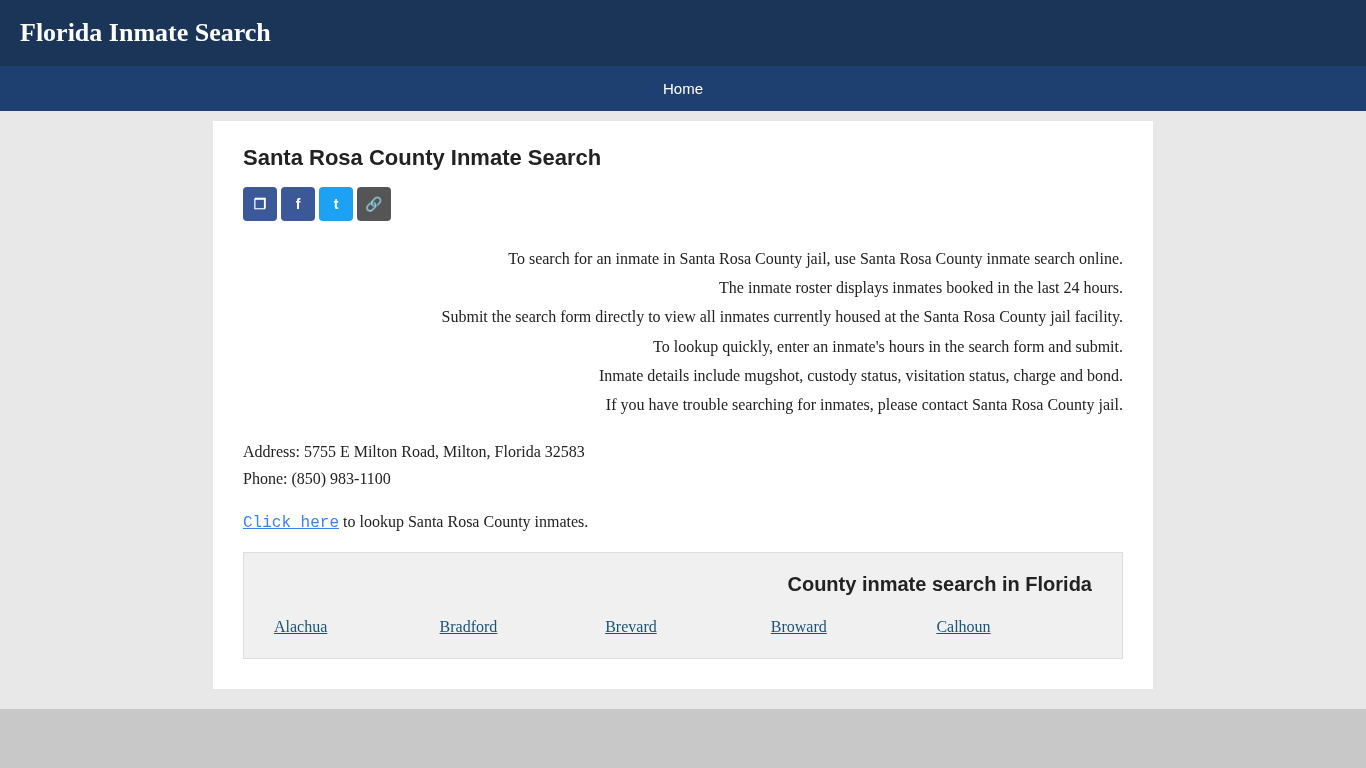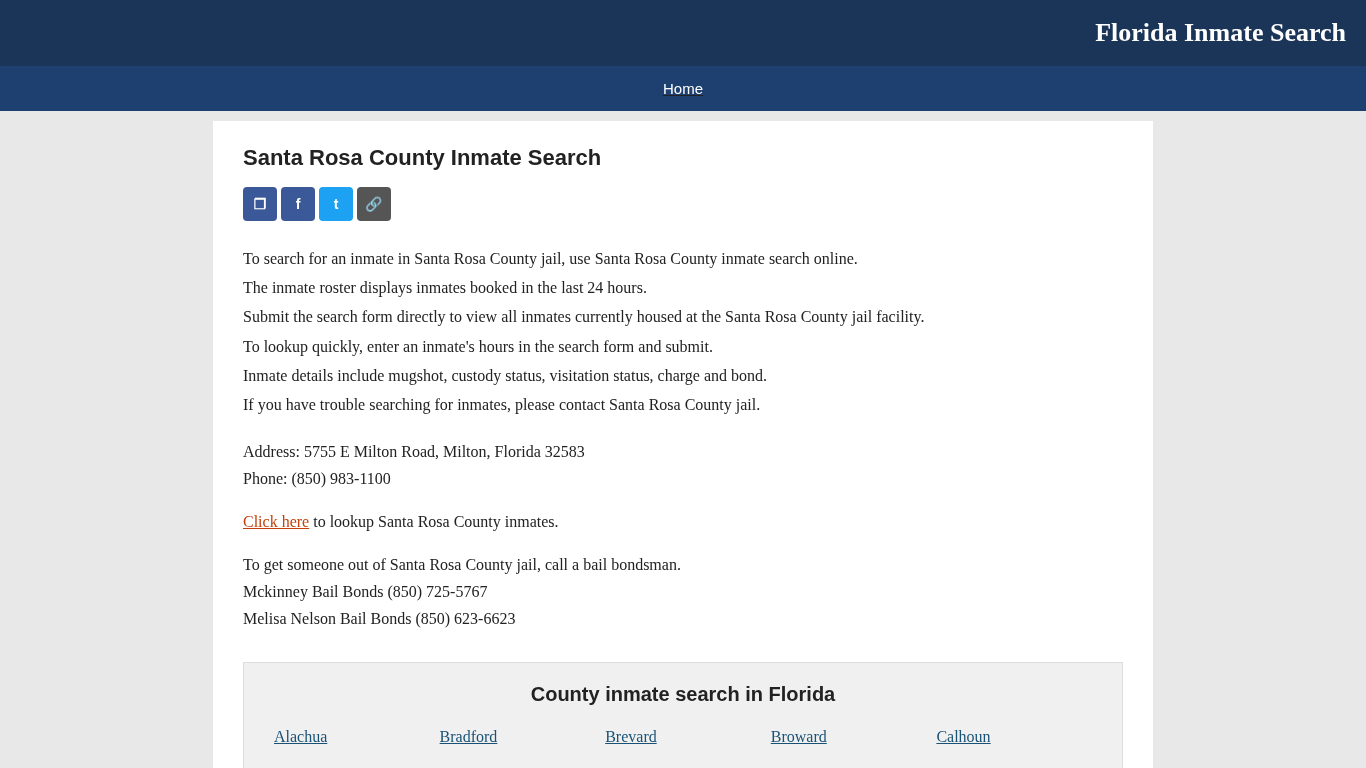--- a/index.html
+++ b/index.html
@@ -9,36 +9,35 @@
       background: #c8c8c8;
       color: #222;
     }
     #app {
       max-width: 1366px;
       margin: 0 auto;
     }
     
     .site-header {
       background: #1a3558;
-      text-align: right;
+      text-align: left;
       padding: 18px 20px;
     }
     .site-title {
       color: #fff;
       font-size: 26px;
       font-weight: bold;
       font-family: Georgia, serif;
     }
     
     .main-nav {
       background: #1e4070;
       display: flex;
       justify-content: center;
       gap: 4px;
-      text-decoration: underline;
     }
     .nav-item {
       color: #fff;
       padding: 14px 60px;
       font-size: 15px;
       font-family: Arial, sans-serif;
       cursor: pointer;
       text-decoration: none;
       display: inline-block;
     }
@@ -93,48 +92,50 @@
     }
     
     .info-section {
       margin-bottom: 20px;
       line-height: 1.7;
       font-family: Georgia, serif;
       font-size: 16px;
     }
     .info-section p {
       margin-bottom: 2px;
+      text-align: right;
     }
     .address-section {
       margin-bottom: 20px;
       line-height: 1.7;
     }
     .link-text {
-      color: #c2410c;
+      color: #3b82f6;
       text-decoration: underline;
       cursor: pointer;
+      font-family: Liberation Mono, monospace;
     }
     .lookup-line {
       margin-bottom: 20px;
     }
     .bail-section {
       margin-bottom: 30px;
       line-height: 1.7;
     }
     
     .county-section {
       background: #f0f0f0;
       border: 1px solid #ddd;
       padding: 20px 30px;
       margin-top: 10px;
     }
     .county-title {
       font-size: 20px;
       font-weight: bold;
-      text-align: center;
+      text-align: right;
       margin-bottom: 20px;
       font-family: Arial, sans-serif;
     }
     .county-grid {
       display: grid;
       grid-template-columns: repeat(5, 1fr);
       gap: 8px 10px;
     }
     .county-link {
       color: #1a5276;
@@ -187,25 +188,20 @@
         <p>
           <span>Phone:</span>
           <span>(850) 983-1100</span>
         </p>
       </div>
 
       <div class="lookup-line">
         <a class="link-text">Click here</a><span> to lookup Santa Rosa County inmates.</span>
       </div>
 
-      <div class="bail-section">
-        <p>To get someone out of Santa Rosa County jail, call a bail bondsman.</p>
-        <p>Mckinney Bail Bonds (850) 725-5767</p>
-        <p>Melisa Nelson Bail Bonds (850) 623-6623</p>
-      </div>
 
       <div class="county-section">
         <h2 class="county-title">County inmate search in Florida</h2>
         <div class="county-grid" id="county-grid">
         <a class="county-link">Alachua</a>
             <a class="county-link">Bradford</a>
             <a class="county-link">Brevard</a>
             <a class="county-link">Broward</a>
             <a class="county-link">Calhoun</a>
           </div>

